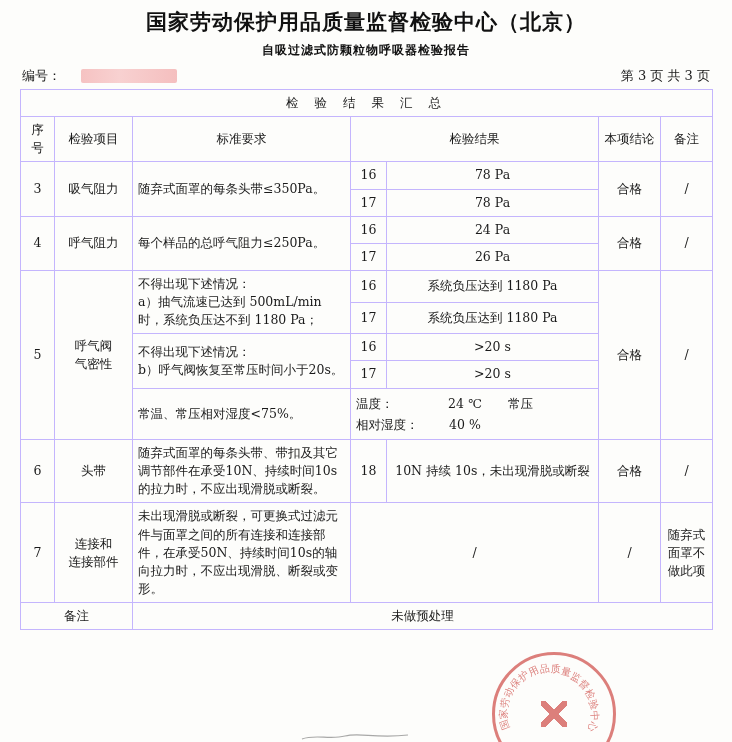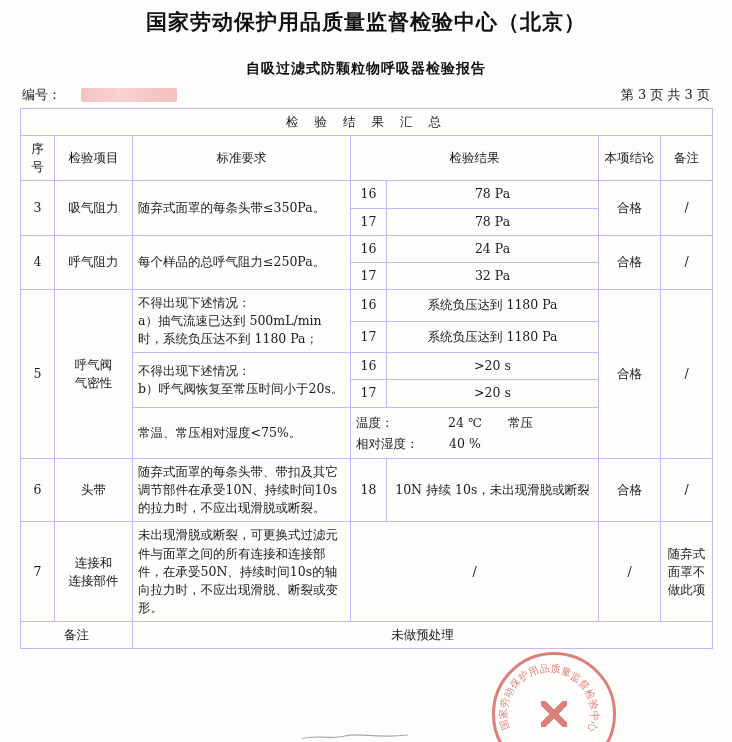--- a/index.html
+++ b/index.html
@@ -27,24 +27,24 @@
   }
   .title-main {
     font-family: "DejaVu Serif", "Liberation Serif", serif;
     font-size: 21px;
     font-weight: bold;
     letter-spacing: 1px;
     color: #111;
   }
   .title-sub {
     font-family: "DejaVu Serif", "Liberation Serif", serif;
-    font-size: 14px;
+    font-size: 12px;
     font-weight: bold;
     letter-spacing: 1px;
-    margin-top: 24px;
+    margin-top: 6px;
     color: #111;
   }
   .meta-row {
     display: flex;
     align-items: center;
     justify-content: space-between;
     margin: 8px 22px 4px 22px;
     font-size: 13px;
     font-family: "DejaVu Serif", "Liberation Serif", serif;
   }
@@ -261,21 +261,21 @@
         <td class="idx" rowspan="2">4</td>
         <td class="itemname" rowspan="2">呼气阻力</td>
         <td class="req" rowspan="2">每个样品的总呼气阻力≤250Pa。</td>
         <td class="sampno">16</td>
         <td class="result">24 Pa</td>
         <td class="concl" rowspan="2">合格</td>
         <td class="remark" rowspan="2">/</td>
       </tr>
       <tr>
         <td class="sampno">17</td>
-        <td class="result">32 Pa</td>
+        <td class="result">26 Pa</td>
       </tr>
 
       <tr>
         <td class="idx" rowspan="5">5</td>
         <td class="itemname nowrap-pre" rowspan="5">呼气阀
 气密性</td>
         <td class="req nowrap-pre" rowspan="2">不得出现下述情况：
 a）抽气流速已达到 500mL/min 时，系统负压达不到 1180 Pa；</td>
         <td class="sampno">16</td>
         <td class="result">系统负压达到 1180 Pa</td>

